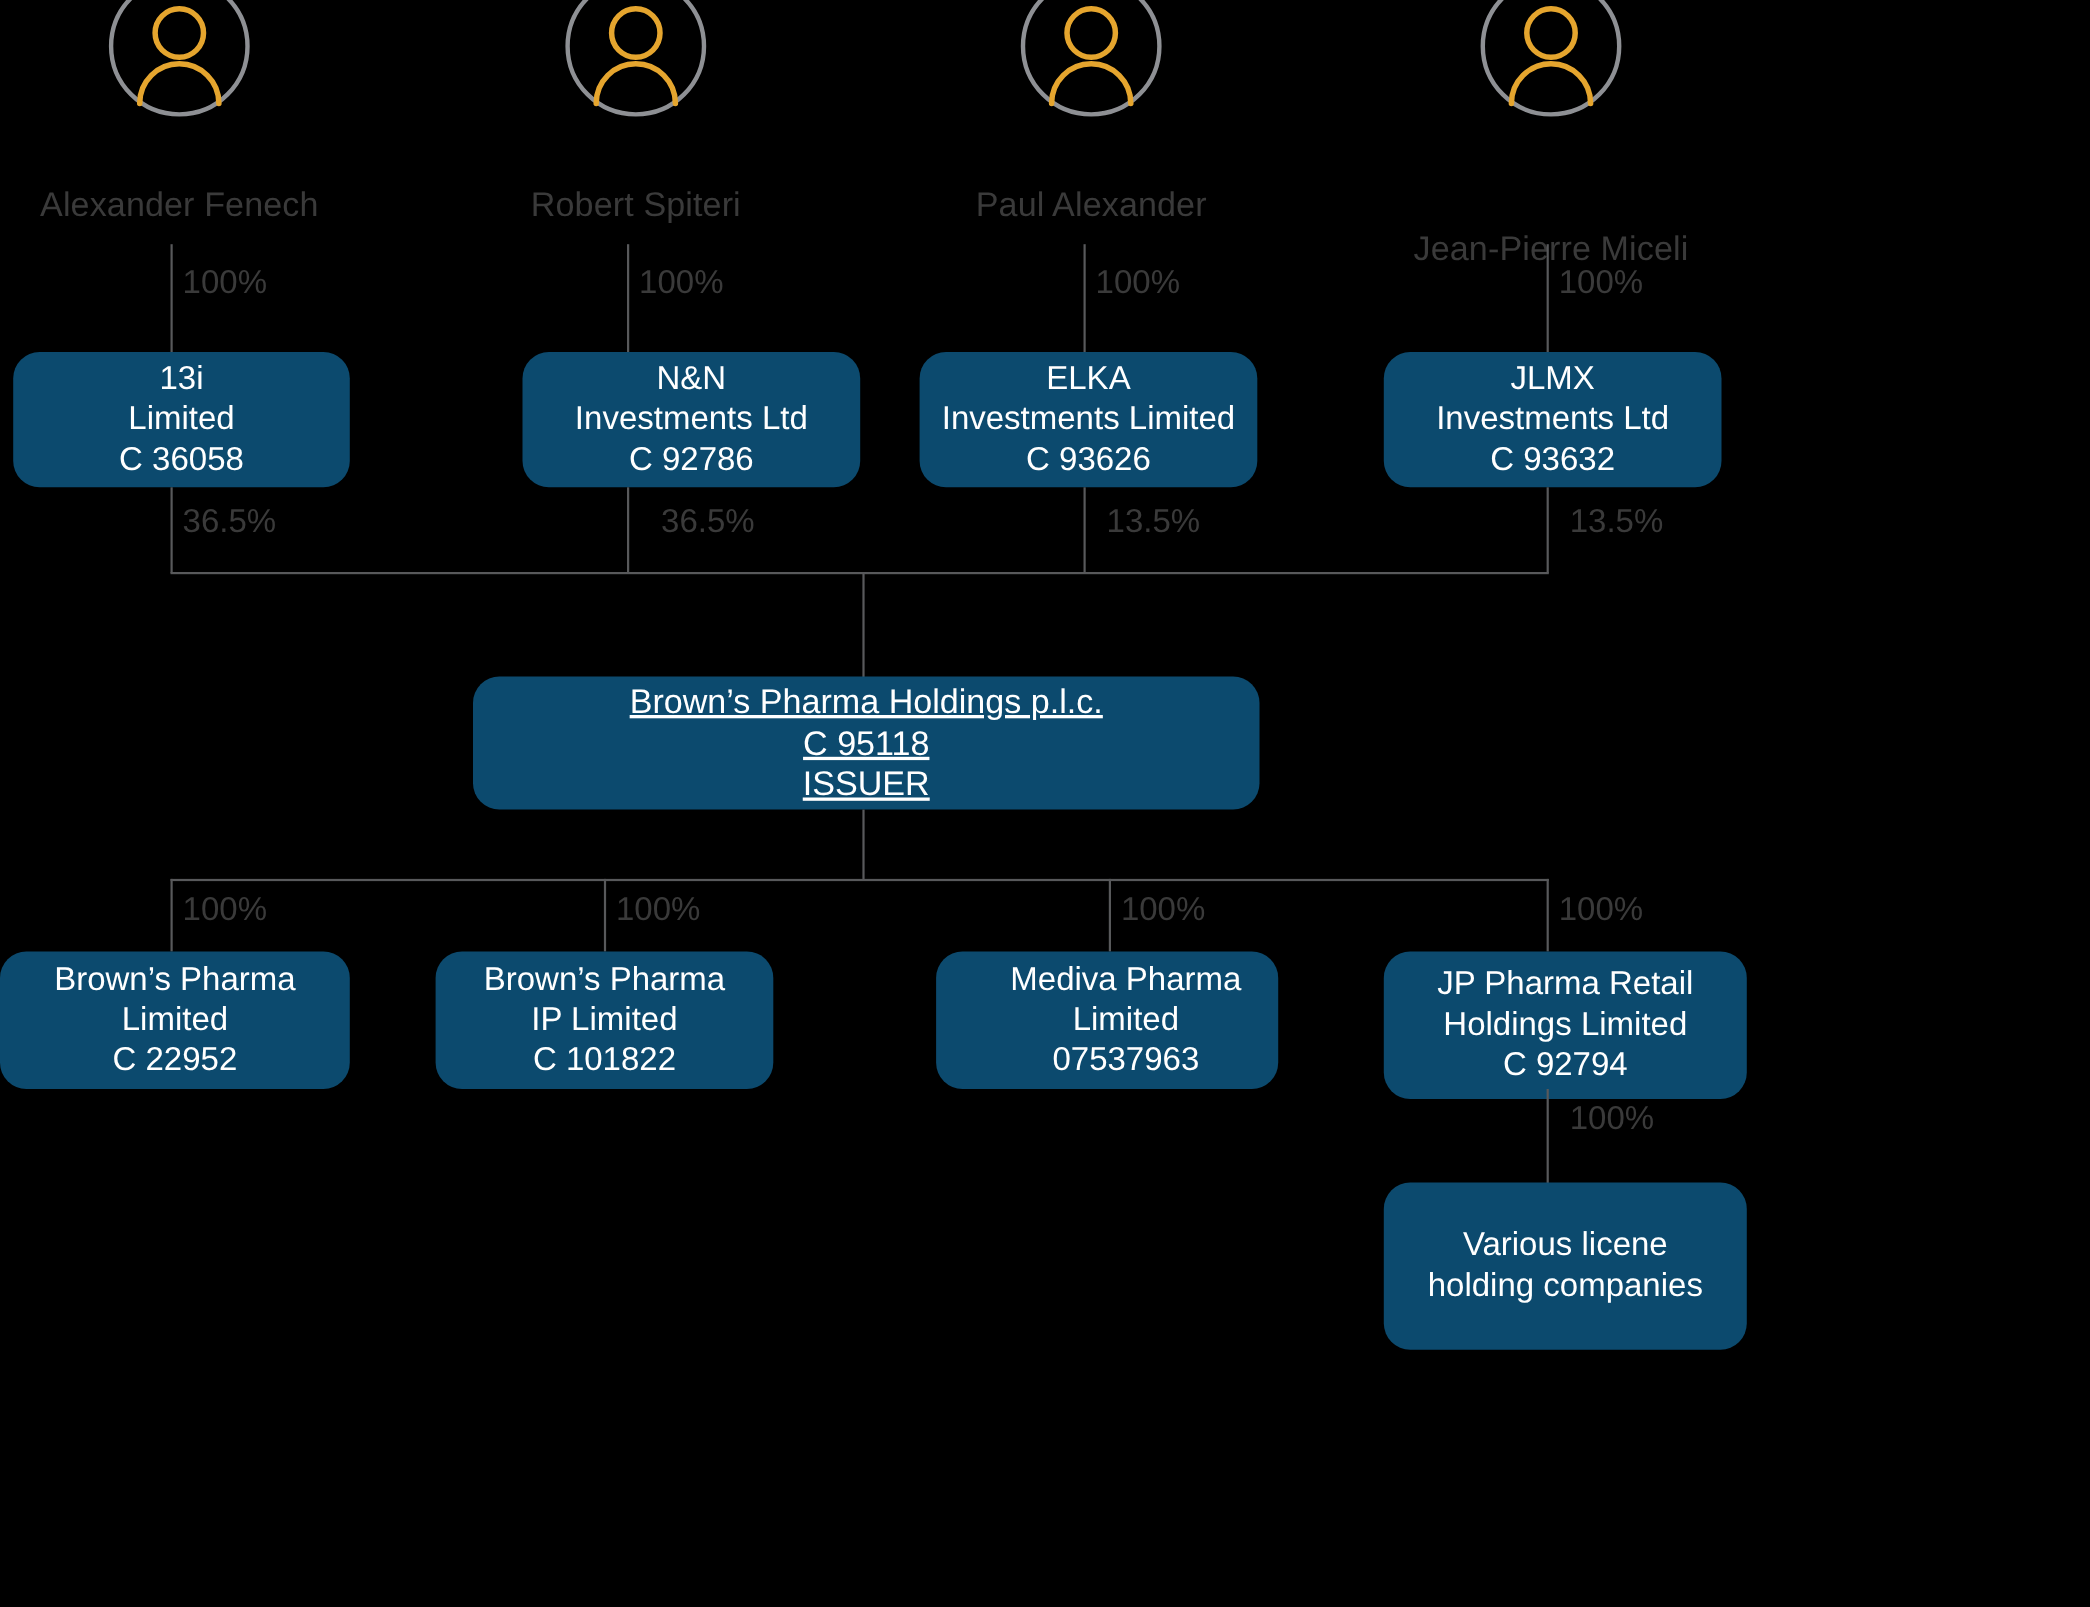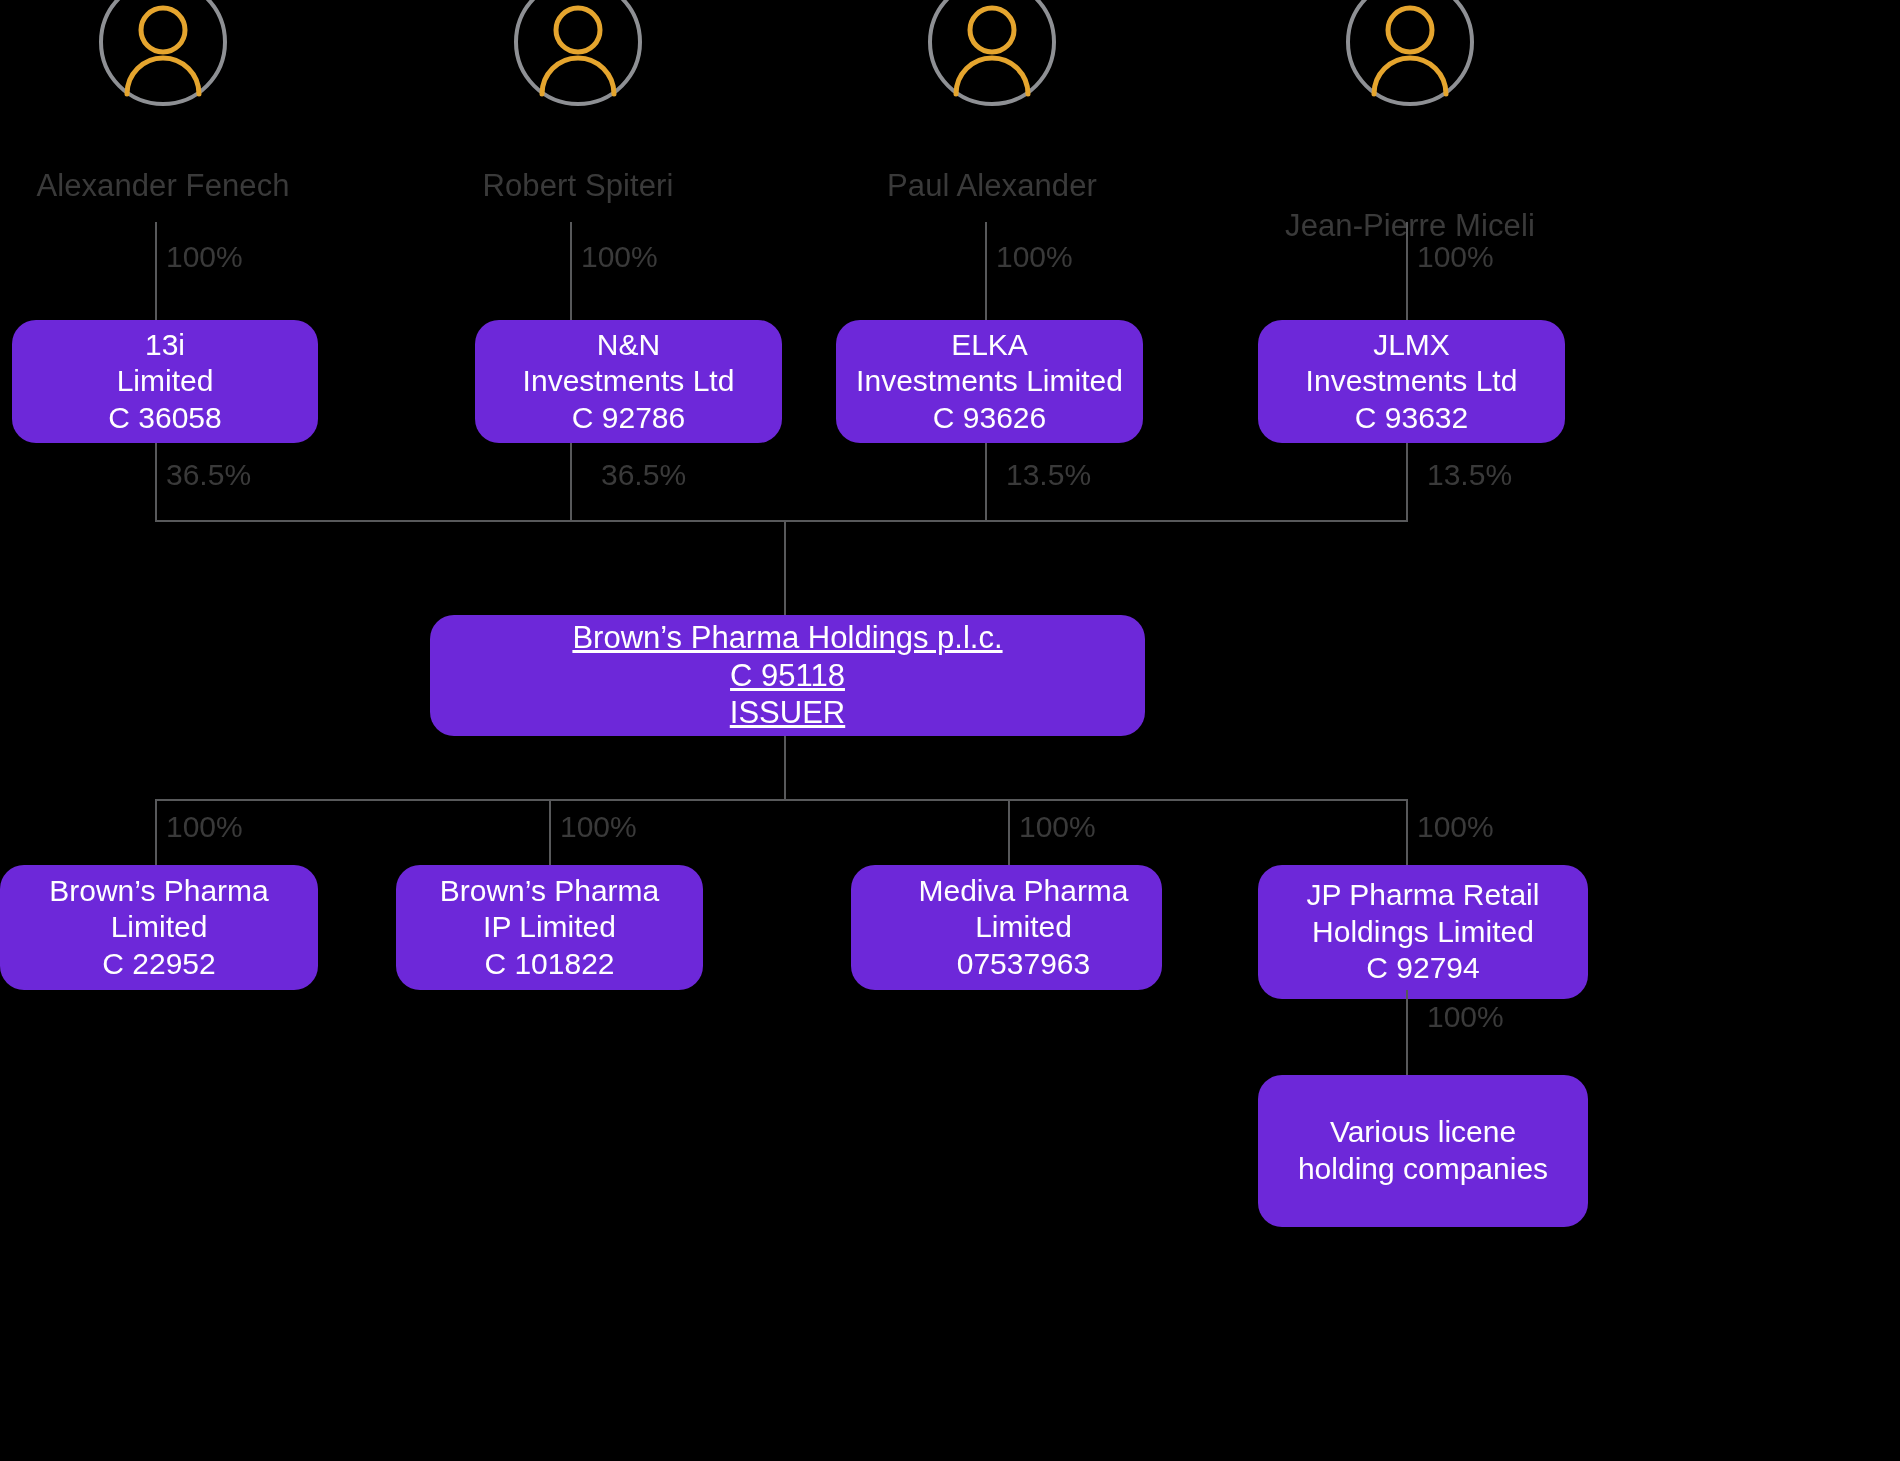--- a/index.html
+++ b/index.html
@@ -28,21 +28,21 @@
     text-align:center;
     font-size:31px;
     color:#3a3a3a;
     letter-spacing:0.1px;
     white-space:nowrap;
   }
 
   
   .box{
     position:absolute;
-    background:#6d28d9;
+    background:#0c4a6e;
     border-radius:24px;
     color:#ffffff;
     display:flex;
     flex-direction:column;
     align-items:center;
     justify-content:center;
     text-align:center;
     font-size:30px;
     line-height:1.22;
     padding:6px 8px;

